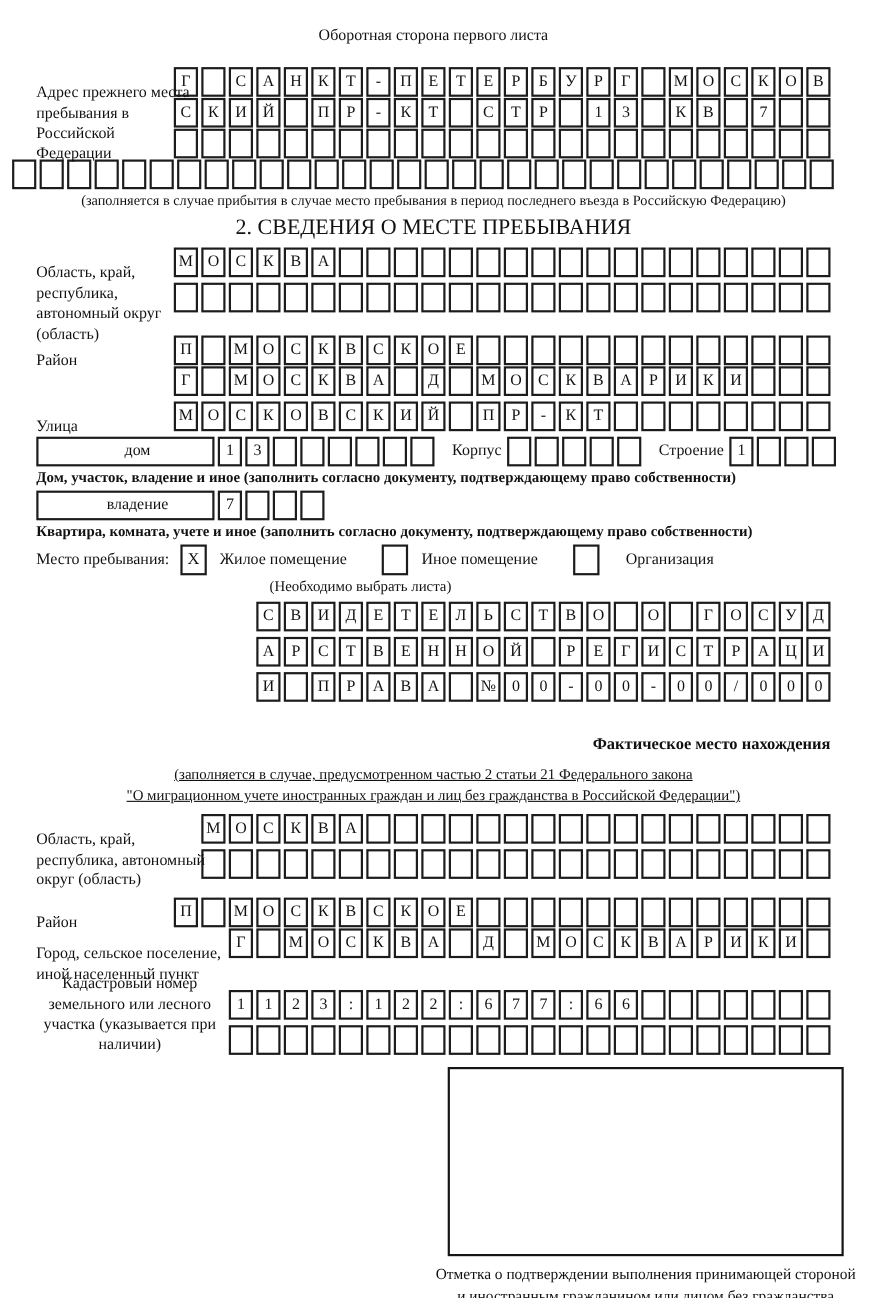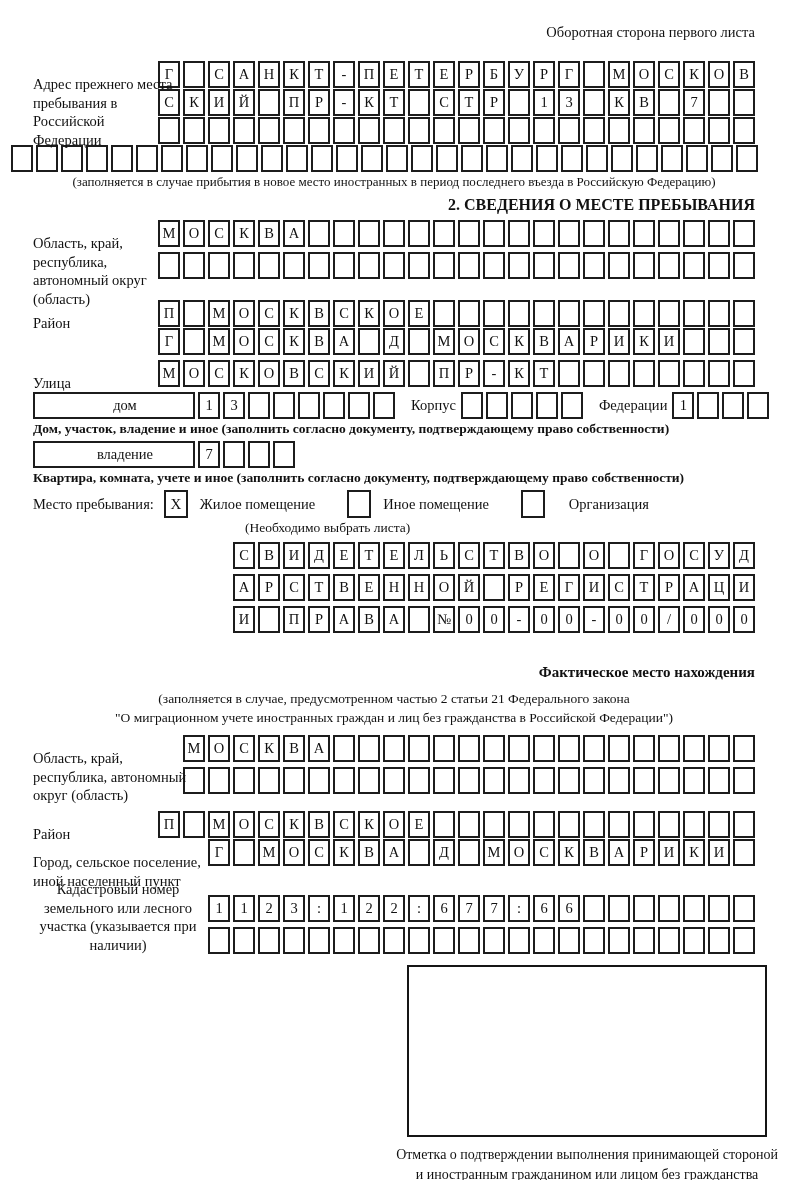--- a/index.html
+++ b/index.html
@@ -1,36 +1,36 @@
 <!DOCTYPE html>
 <html><head>
 <meta charset="utf-8">
 <style>
   html,body{margin:0;padding:0;background:#ffffff;}
   body{
     width:800px;height:1180px;overflow:hidden;
     font-family:"Liberation Serif",serif;color:#111;
     box-sizing:border-box;padding:16px 33px 0 33px;
   }
-  .top-note{text-align:right;font-size:14.5px;margin:8px 12px 20px 0;}
+  .top-note{text-align:center;font-size:14.5px;margin:8px 12px 20px 0;}
 
   .field{position:relative;width:722px;}
   .flabel{position:absolute;left:0;top:14px;width:140px;font-size:14.5px;line-height:18.5px;}
   .rows{display:flex;flex-direction:column;align-items:flex-end;width:100%;}
   .cells{display:flex;margin-bottom:5px;}
   .cell{
     width:22px;height:27px;box-sizing:border-box;border:2px solid #1c1c1c;
     margin-left:3px;text-align:center;font-size:14.5px;line-height:22px;background:#fff;
     overflow:hidden;
   }
   .fullrow{margin-left:-25px;margin-bottom:2px;}
   .caption{font-size:13px;text-align:center;width:734px;margin-left:-6px;}
-  .h2{font-size:16px;font-weight:bold;text-align:right;width:722px;margin:6px 0 6px 0;}
+  .h2{font-size:20px;font-weight:normal;text-align:center;width:722px;margin:6px 0 6px 0;}
   .h3{font-size:15px;font-weight:bold;text-align:right;width:722px;margin:26px 0 8px 0;}
-  .subnote{font-size:13.5px;text-align:center;width:722px;line-height:19px;}
+  .subnote{font-size:13.5px;text-align:center;width:722px;line-height:19px;text-decoration:underline;}
 
   .domrow{display:flex;align-items:center;width:722px;margin-bottom:2px;}
   .bigbox{
     width:162px;height:27px;box-sizing:border-box;border:2px solid #1c1c1c;
     text-align:center;font-size:14.5px;line-height:23px;flex:none;padding-left:22px;
   }
   .inline-label{font-size:14.5px;margin:0 2px 0 16px;flex:none;}
   .leftcaption{font-size:13.5px;margin:2px 0 4px 0;font-weight:bold;}
 
   .mesto{display:flex;align-items:center;width:722px;margin:4px 0 2px 0;font-size:14.5px;}
@@ -174,21 +174,21 @@
     <span class="cell"></span>
     <span class="cell"></span>
     <span class="cell"></span>
     <span class="cell"></span>
     <span class="cell"></span>
     <span class="cell"></span>
     <span class="cell"></span>
     <span class="cell"></span>
     <span class="cell"></span>
   </div>
-<div class="caption">(заполняется в случае прибытия в новое место иностранных в период последнего въезда в Российскую Федерацию)</div>
+<div class="caption">(заполняется в случае прибытия в случае место пребывания в период последнего въезда в Российскую Федерацию)</div>
 
 <div class="h2">2. СВЕДЕНИЯ О МЕСТЕ ПРЕБЫВАНИЯ</div>
 
 <div class="field mb16">
   <div class="flabel">Область, край, республика, автономный округ (область)</div>
   <div class="rows">
     <div class="cells">
         <span class="cell">М</span>
         <span class="cell">О</span>
         <span class="cell">С</span>
@@ -351,21 +351,21 @@
       <span class="cell"></span>
     </div>
   <div class="inline-label">Корпус</div>
   <div class="cells" style="margin-bottom:0">
       <span class="cell"></span>
       <span class="cell"></span>
       <span class="cell"></span>
       <span class="cell"></span>
       <span class="cell"></span>
     </div>
-  <div class="inline-label">Федерации</div>
+  <div class="inline-label">Строение</div>
   <div class="cells" style="margin-bottom:0">
       <span class="cell">1</span>
       <span class="cell"></span>
       <span class="cell"></span>
       <span class="cell"></span>
     </div>
 </div>
 <div class="leftcaption">Дом, участок, владение и иное (заполнить согласно документу, подтверждающему право собственности)</div>
 
 <div class="domrow">

